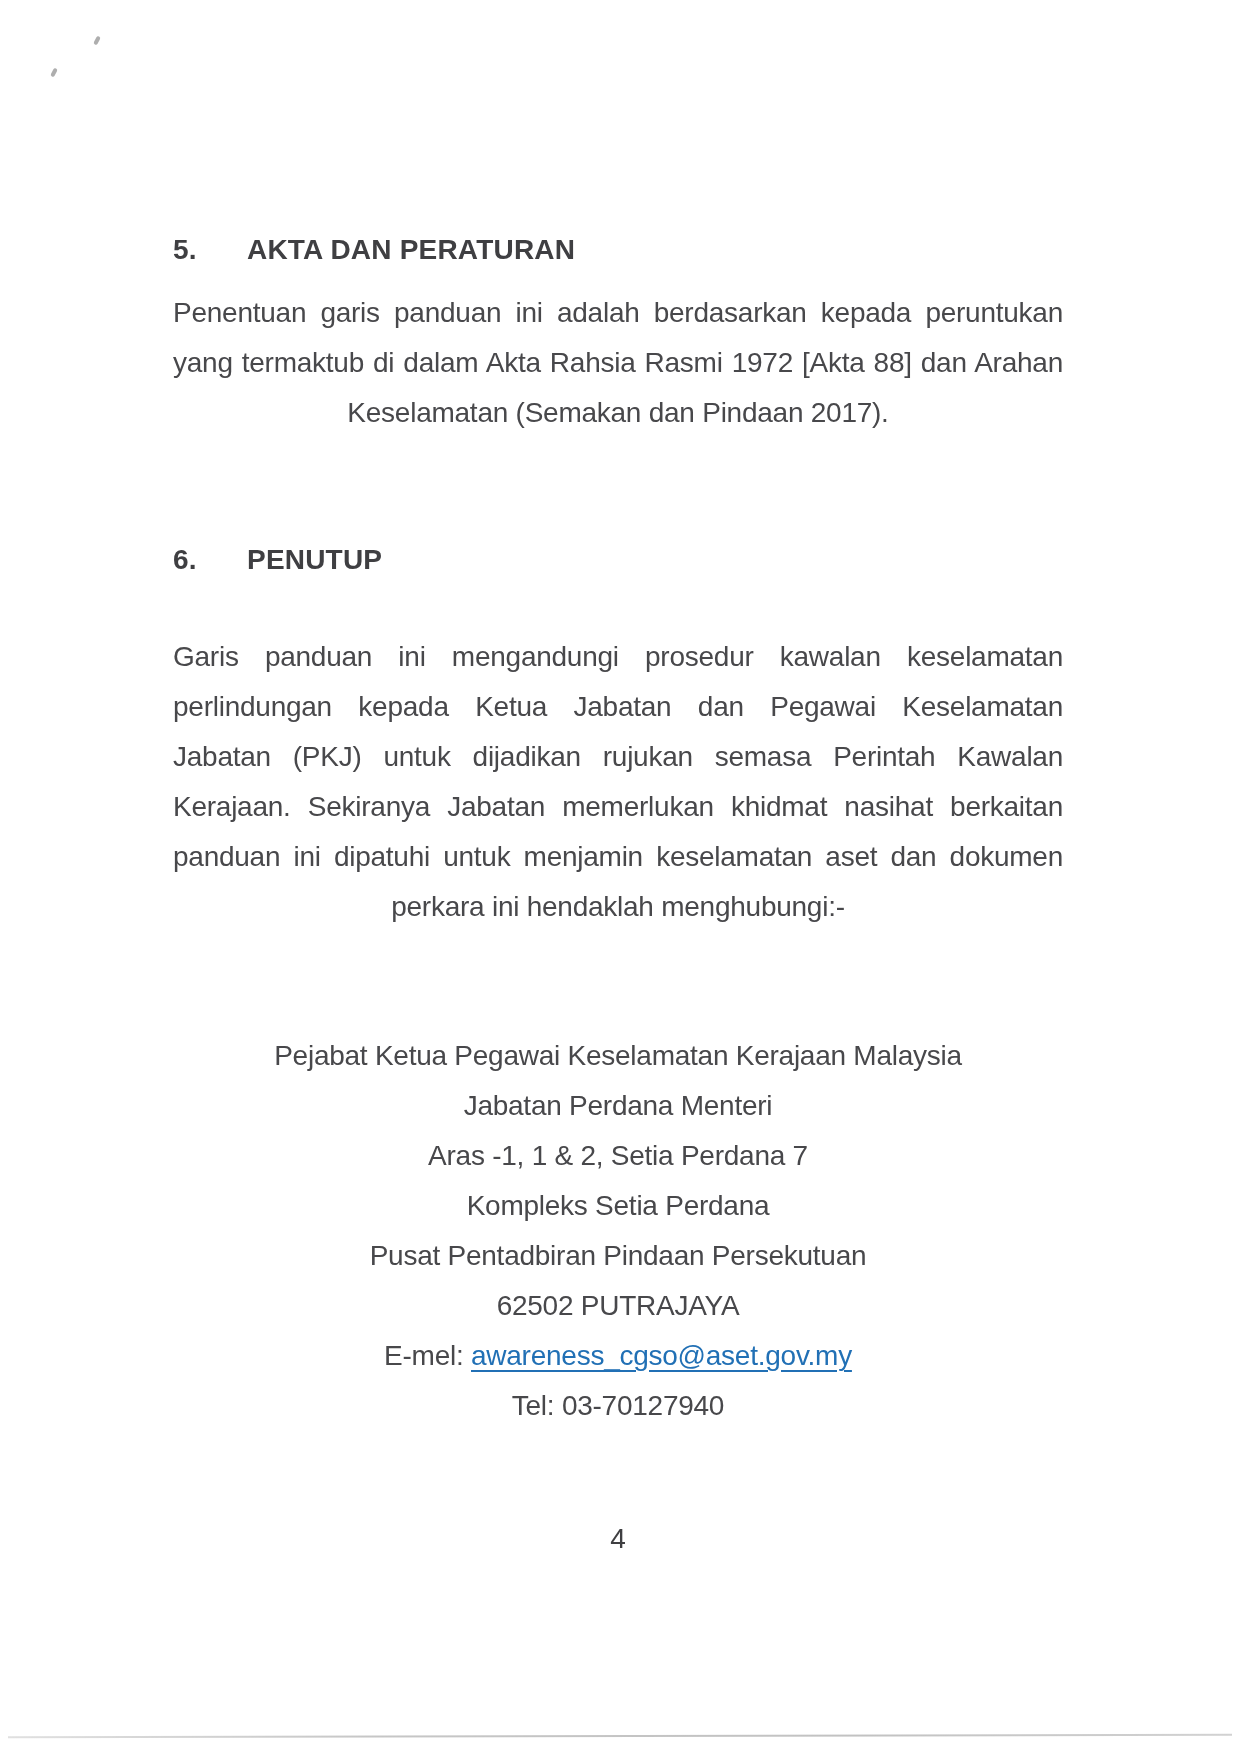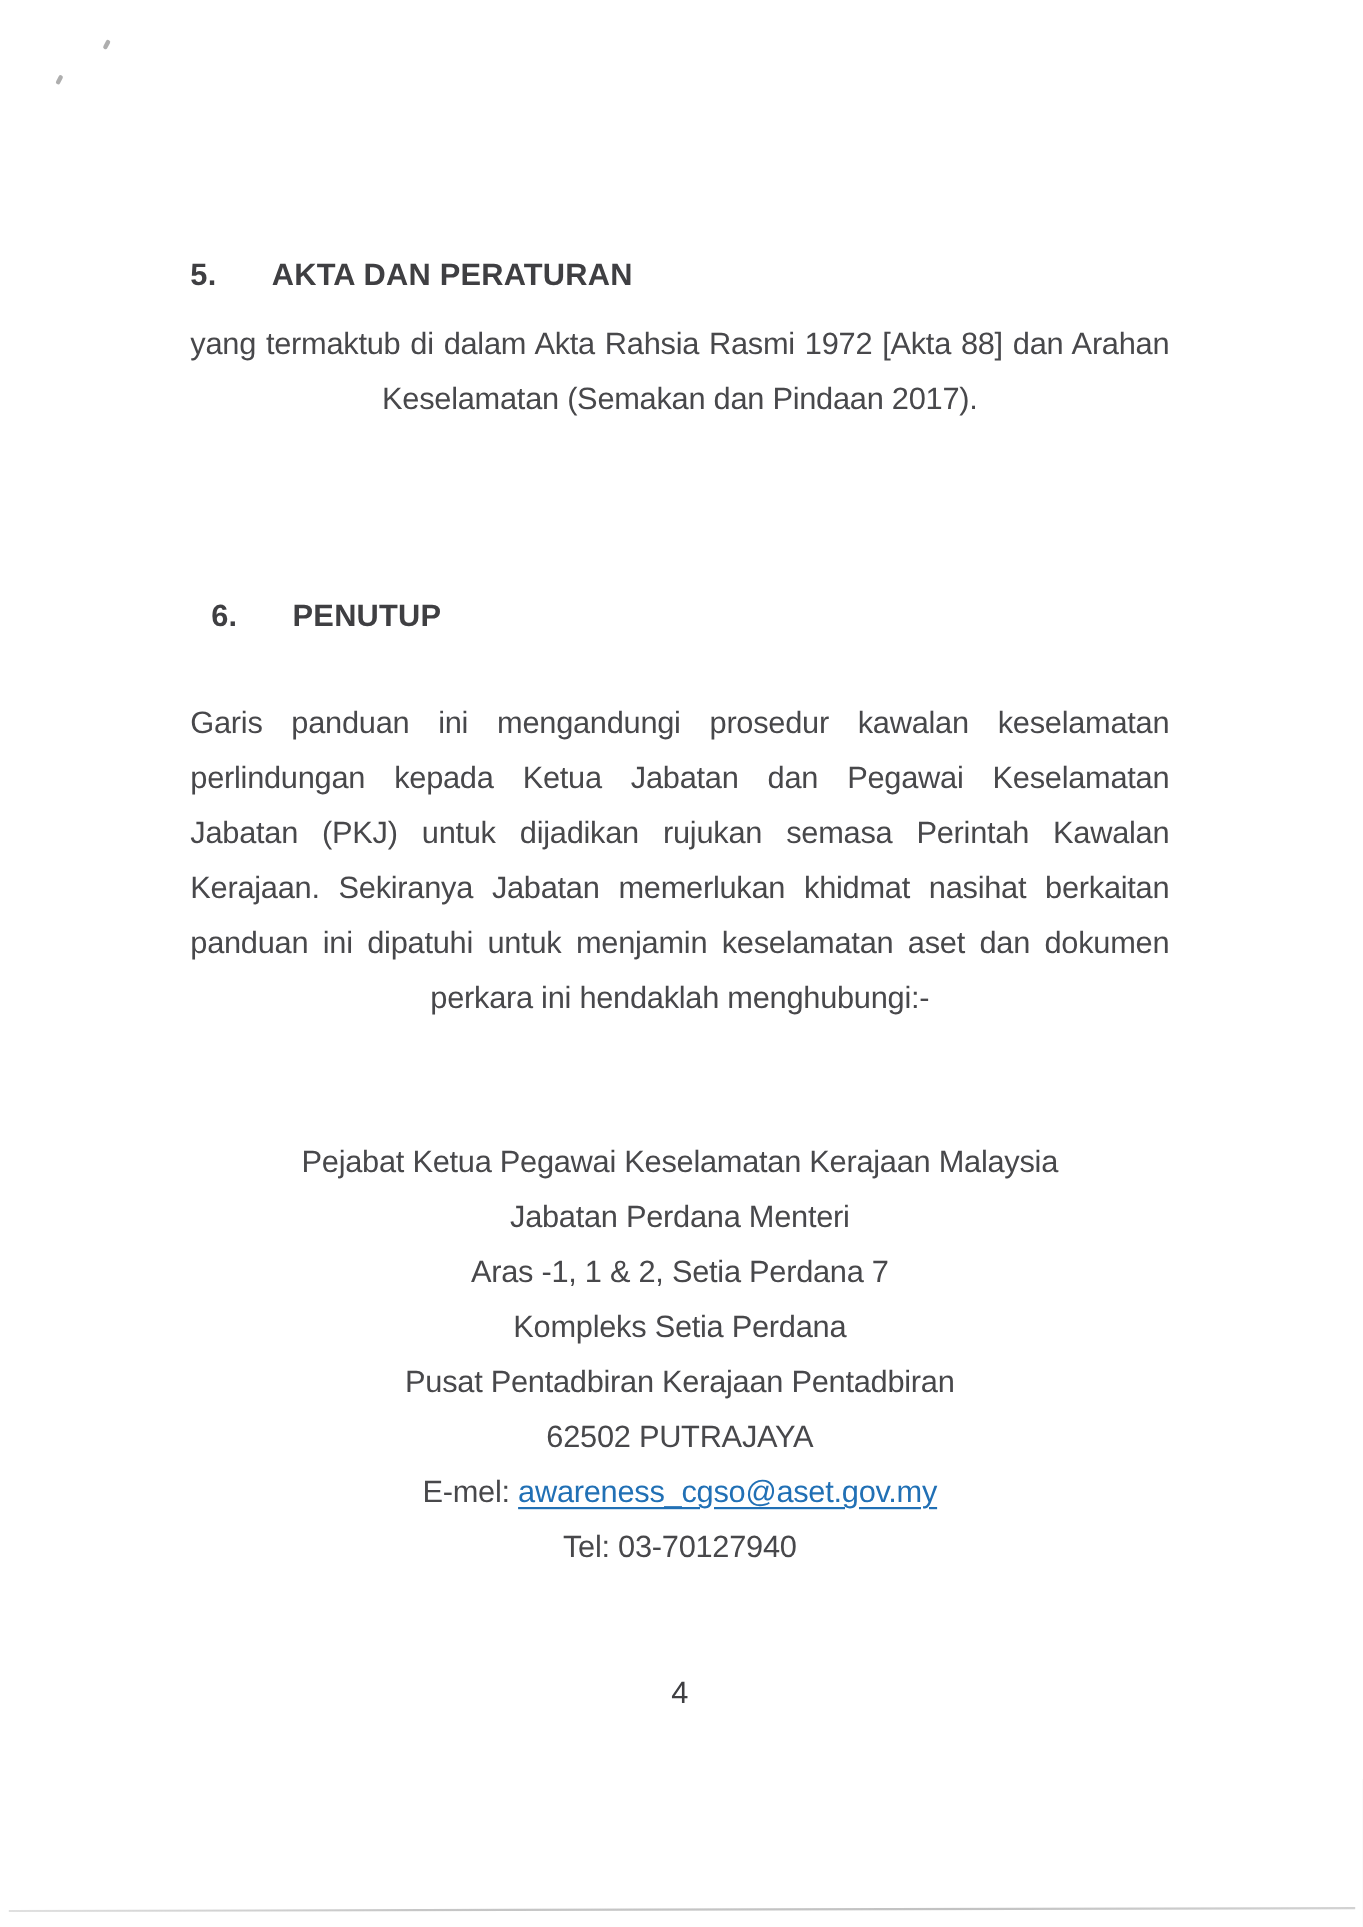--- a/index.html
+++ b/index.html
@@ -26,21 +26,21 @@
     line-height: 36px;
     color: #3f3f42;
     letter-spacing: 0.2px;
     white-space: nowrap;
   }
   .heading .hnum {
     display: inline-block;
     width: 74px;
   }
   #heading-akta    { top: 190px; margin-top: 42px; }
-  #heading-penutup { top: 542px; margin-left: 19px; }
+  #heading-penutup { top: 542px; }
 
   
   .para {
     position: absolute;
     left: 173px;
     width: 890px;
     font-size: 28px;
     line-height: 50px;
     letter-spacing: -0.25px;
   }
@@ -120,20 +120,21 @@
 <div class="page">
 
   <div class="speck" id="speck-1"></div>
   <div class="speck" id="speck-2"></div>
 
   <div class="heading" id="heading-akta">
     <span class="hnum">5.</span><span class="htitle">AKTA DAN PERATURAN</span>
   </div>
 
   <div class="para" id="para-akta">
+    <div class="jline">Penentuan garis panduan ini adalah berdasarkan kepada peruntukan</div>
     <div class="jline">yang termaktub di dalam Akta Rahsia Rasmi 1972 [Akta 88] dan Arahan</div>
     <div class="lline">Keselamatan (Semakan dan Pindaan 2017).</div>
   </div>
 
   <div class="heading" id="heading-penutup">
     <span class="hnum">6.</span><span class="htitle">PENUTUP</span>
   </div>
 
   <div class="para" id="para-penutup">
     <div class="jline">Garis panduan ini mengandungi prosedur kawalan keselamatan</div>
@@ -142,21 +143,21 @@
     <div class="jline">Kerajaan. Sekiranya Jabatan memerlukan khidmat nasihat berkaitan</div>
     <div class="jline">panduan ini dipatuhi untuk menjamin keselamatan aset dan dokumen</div>
     <div class="lline">perkara ini hendaklah menghubungi:-</div>
   </div>
 
   <div class="contact">
     <div class="cline">Pejabat Ketua Pegawai Keselamatan Kerajaan Malaysia</div>
     <div class="cline">Jabatan Perdana Menteri</div>
     <div class="cline">Aras -1, 1 &amp; 2, Setia Perdana 7</div>
     <div class="cline">Kompleks Setia Perdana</div>
-    <div class="cline">Pusat Pentadbiran Kerajaan Pentadbiran</div>
+    <div class="cline">Pusat Pentadbiran Pindaan Persekutuan</div>
     <div class="cline">62502 PUTRAJAYA</div>
     <div class="cline">
       <span>E-mel: </span><a class="email-link">awareness_cgso@aset.gov.my</a>
     </div>
     <div class="cline">Tel: 03-70127940</div>
   </div>
 
   <div class="page-number">4</div>
 
   <div class="scan-edge-line"></div>

